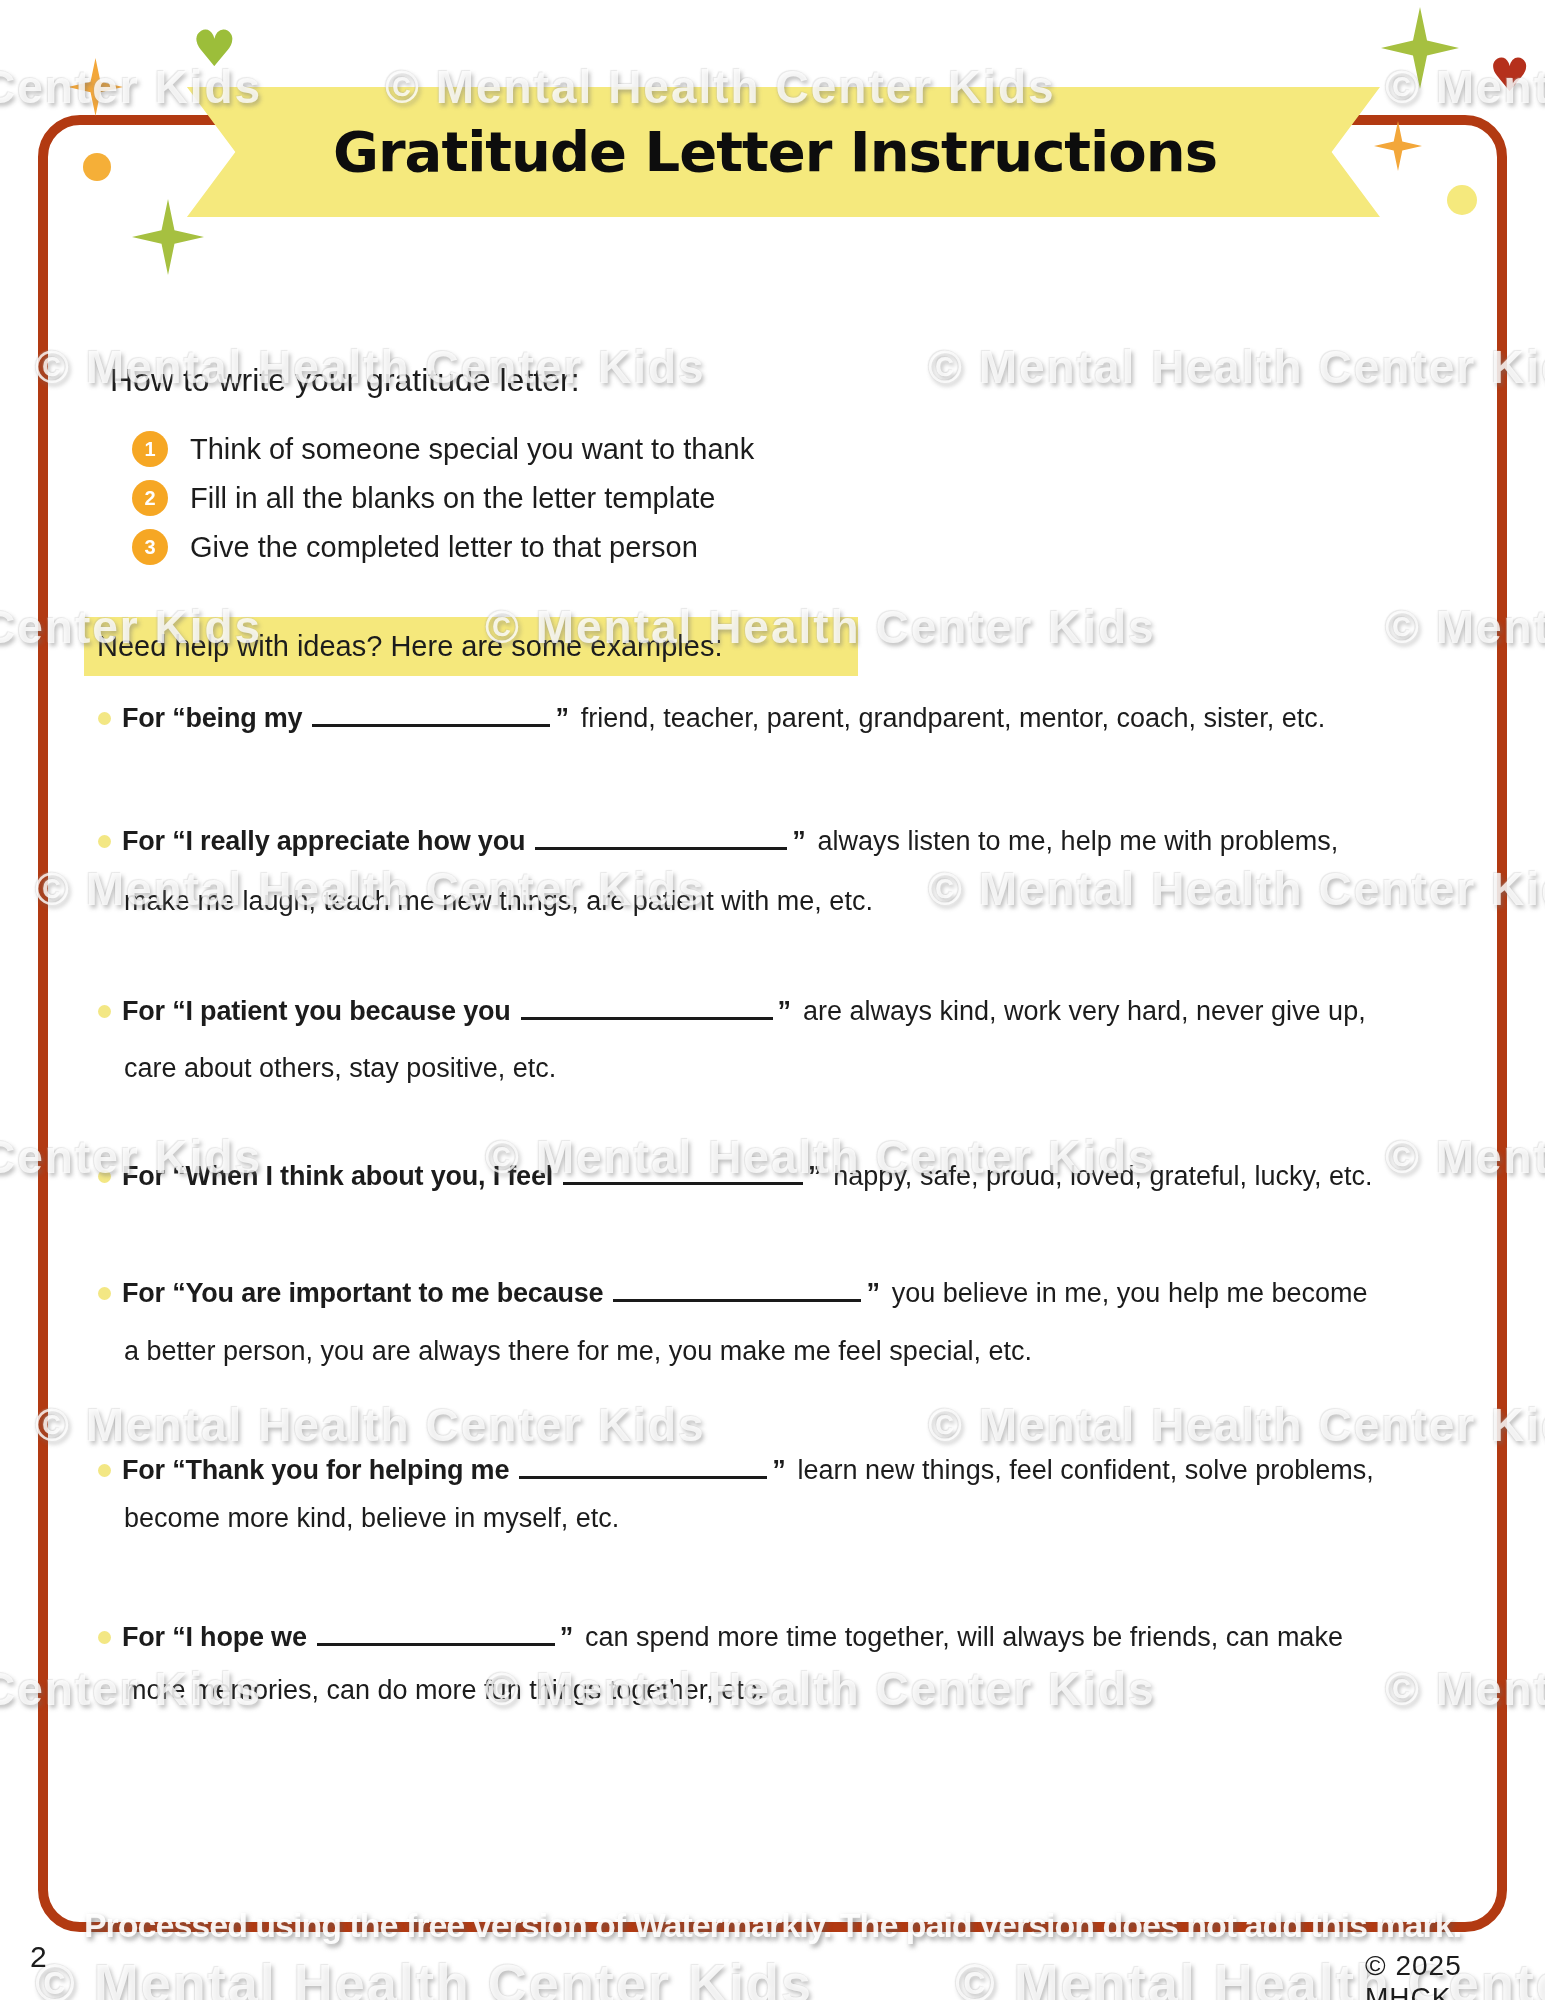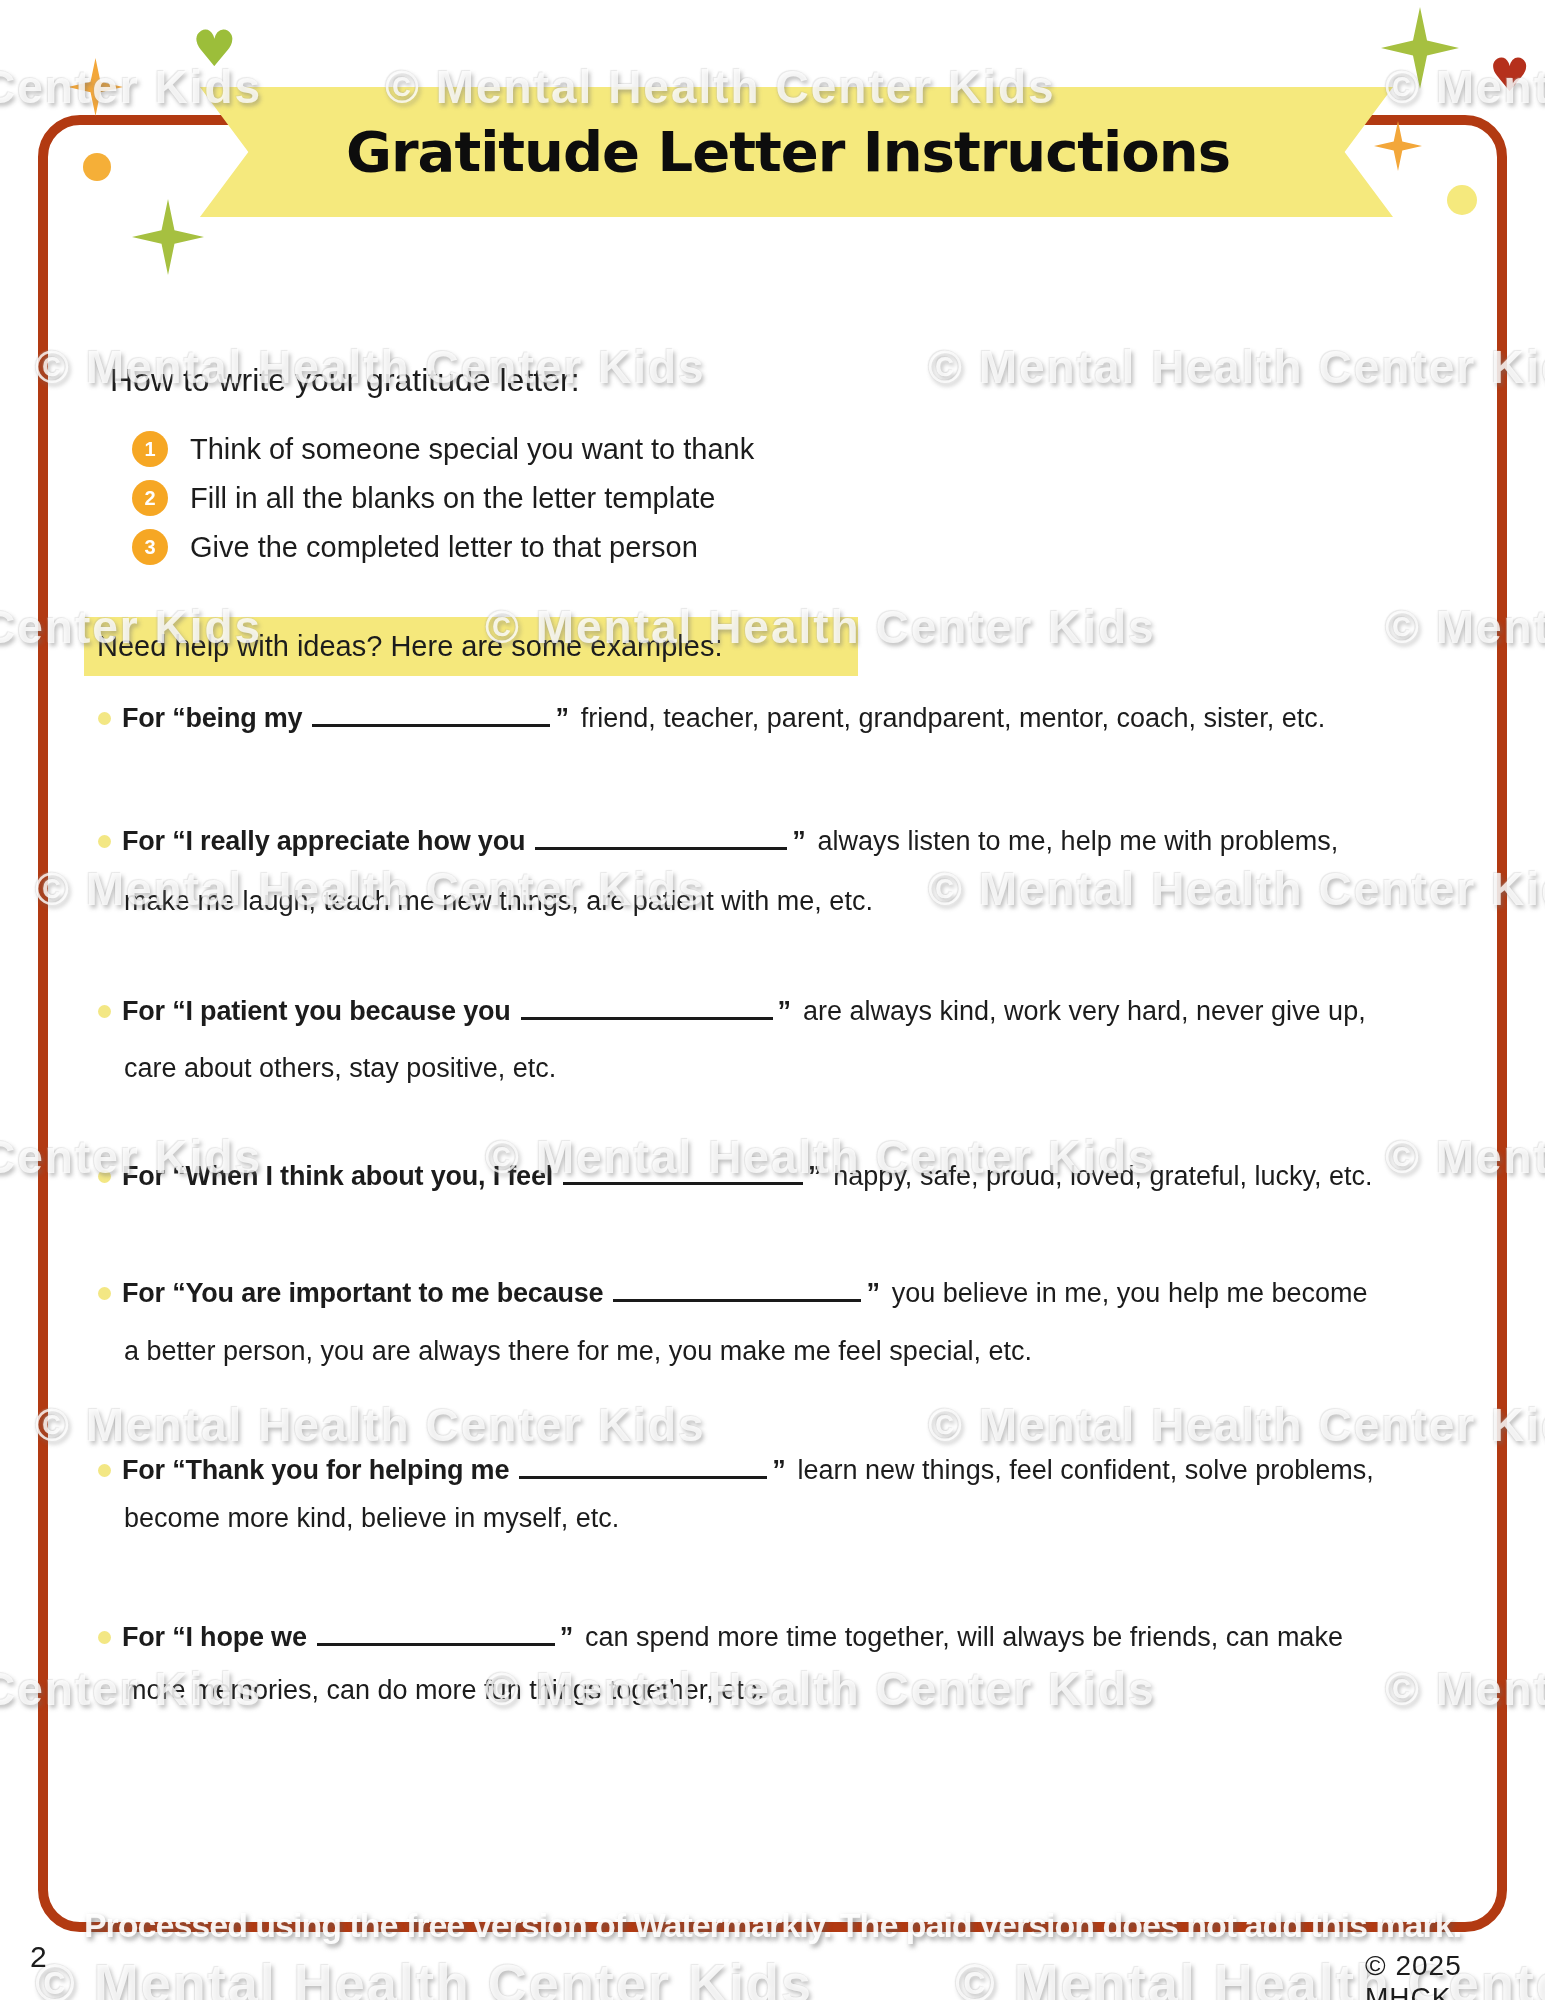--- a/index.html
+++ b/index.html
@@ -7,21 +7,21 @@
     position:relative;width:1545px;height:2000px;background:#ffffff;
     overflow:hidden;font-family:"Liberation Sans",sans-serif;color:#1c1c1c;
   }
   
   .page-border{
     position:absolute;left:38px;top:115px;width:1449px;height:1797px;
     border:10px solid #b23a12;border-radius:42px;z-index:5;
   }
   
   .banner{
-    position:absolute;left:183px;top:87px;width:1210px;height:130px;
+    position:absolute;left:170px;top:87px;width:1210px;height:130px;
     background:#f5e97d;z-index:10;
     clip-path:polygon(1.4% 0,100% 0,96% 50%,100% 100%,1.4% 100%,5.4% 50%);
   }
   .banner h1{
     margin:0;line-height:130px;text-align:center;
     font-family:"DejaVu Sans","Liberation Sans",sans-serif;
     font-size:56px;font-weight:800;letter-spacing:-1px;color:#0d0d0d;
   }
   
   .sparkle{position:absolute;z-index:15;clip-path:polygon(50% 0,59% 41%,100% 50%,59% 59%,50% 100%,41% 59%,0 50%,41% 41%);}

